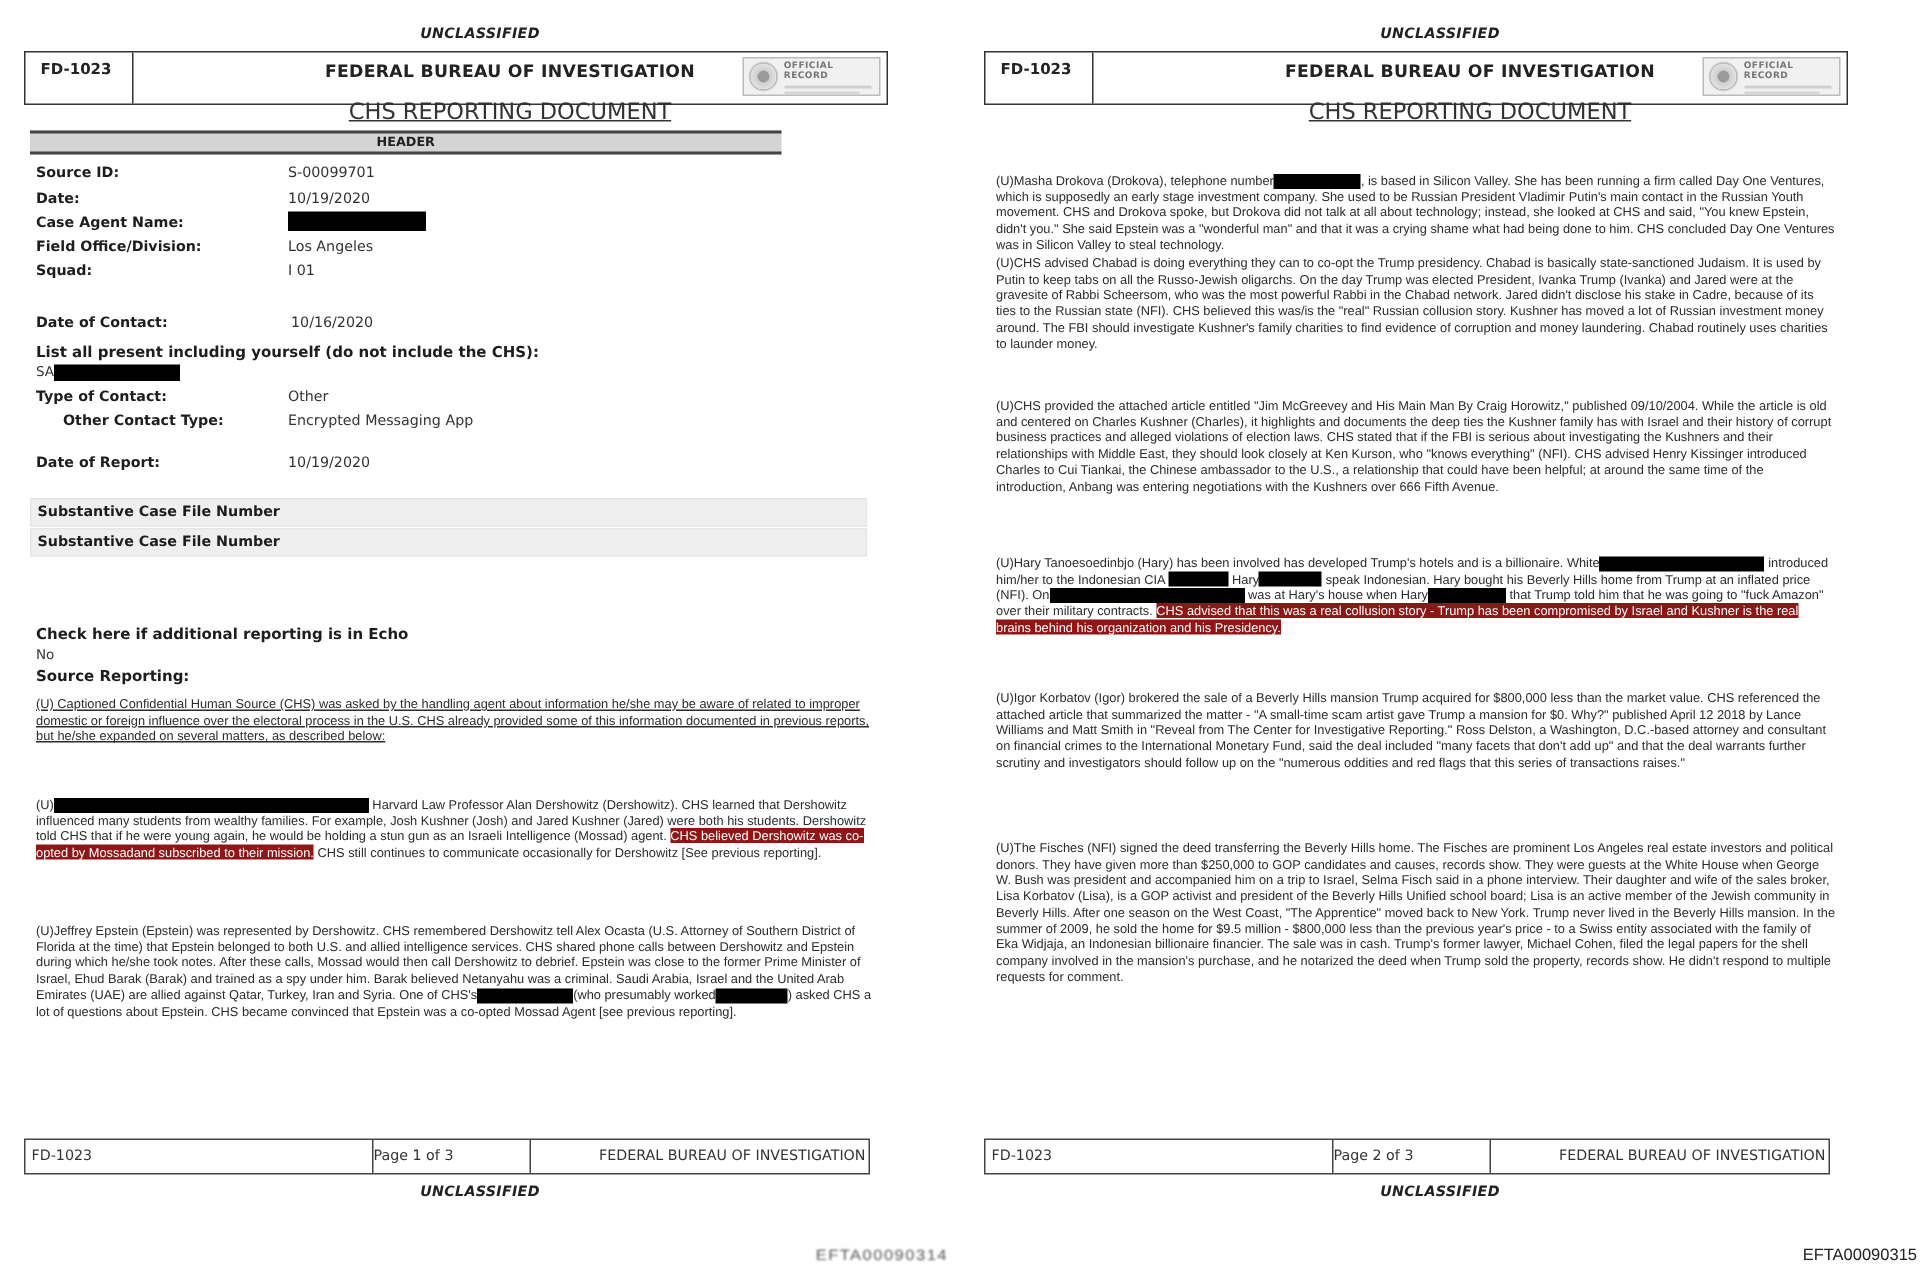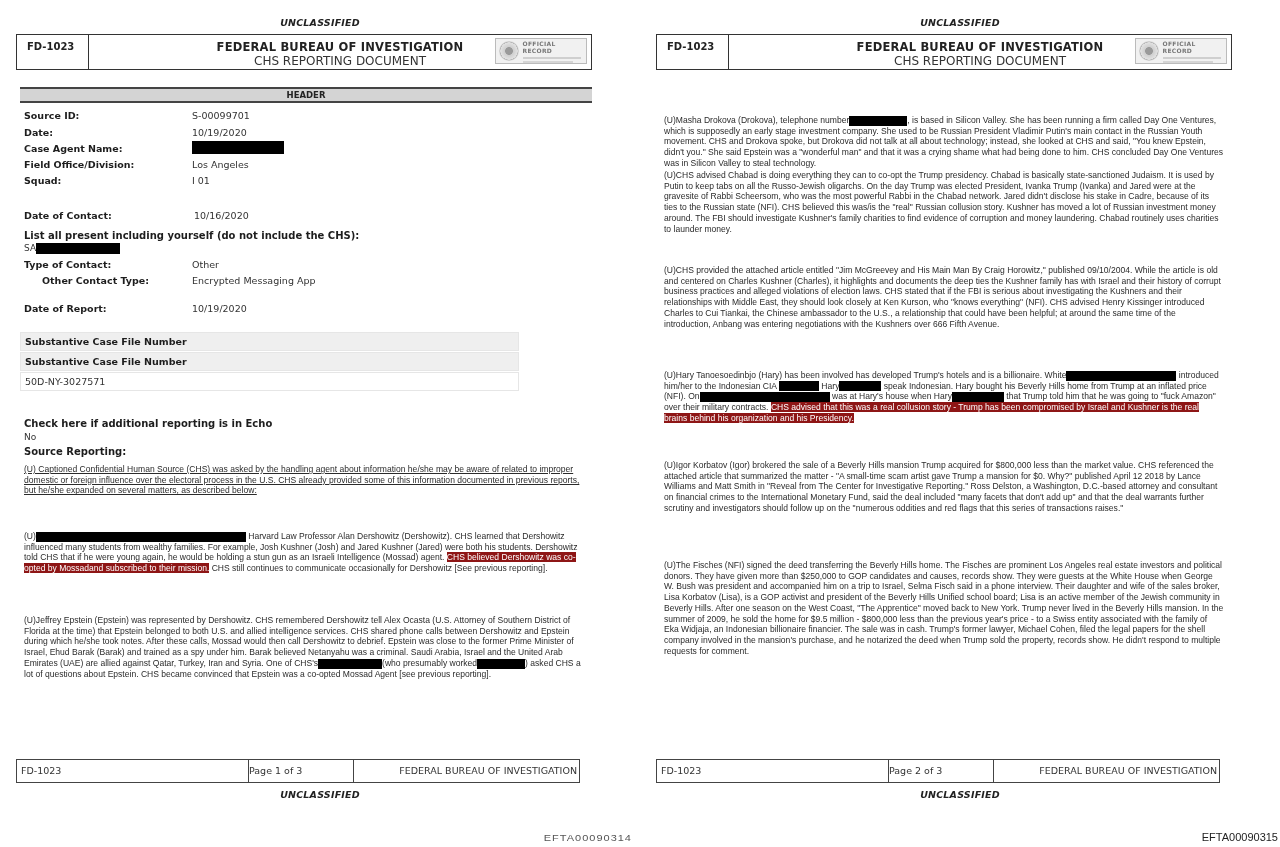--- a/index.html
+++ b/index.html
@@ -11,37 +11,37 @@
   .page.right { left: 640px; }
 
   .classif { position: absolute; left: 0; width: 640px; text-align: center; font-family: "DejaVu Sans", sans-serif; font-weight: bold; font-size: 9.5px; letter-spacing: 0.2px; color: #222; font-style: italic; }
   .classif.top { top: 17px; }
   .classif.bottom { top: 789px; }
 
   .form-header { position: absolute; left: 16px; top: 34px; width: 576px; height: 36px; border: 1.5px solid #333; display: flex; }
   .form-header .fd { width: 72px; border-right: 1.5px solid #333; font-weight: bold; font-size: 10px; padding: 6px 0 0 10px; color: #222; }
   .form-header .titles { flex: 1; text-align: center; padding-top: 5px; position: relative; }
   .form-header .t1 { font-weight: bold; font-size: 11.5px; color: #222; letter-spacing: 0.2px; }
-  .form-header .t2 { font-size: 12px; color: #333; margin-top: 0; }
+  .form-header .t2 { font-size: 15px; color: #333; margin-top: 11px; text-decoration: underline; }
   .seal { position: absolute; right: 4px; top: 3px; width: 92px; height: 26px; border: 1px solid #bbb; background: #f1f1f1; display: flex; align-items: center; padding-left: 3px; }
   .seal .disc { width: 20px; height: 20px; border-radius: 50%; background: radial-gradient(circle, #9a9a9a 25%, #cfcfcf 30%, #e2e2e2 60%, #b5b5b5 62%, #dcdcdc 70%); }
   .seal .seal-text { margin-left: 4px; text-align: left; }
   .seal .st1 { font-size: 6px; font-weight: bold; color: #777; letter-spacing: 0.3px; }
   .seal .st2 { width: 58px; height: 2px; background: #cfcfcf; margin-top: 3px; }
   .seal .st3 { width: 50px; height: 2px; background: #d5d5d5; margin-top: 2px; }
 
-  .section-bar { position: absolute; left: 20px; width: 572px; height: 16px; background: #d4d4d4; border-top: 2px solid #444; border-bottom: 2px solid #444; text-align: center; font-weight: bold; font-size: 8.5px; line-height: 12px; color: #222; }
+  .section-bar { position: absolute; left: 20px; width: 501px; height: 16px; background: #d4d4d4; border-top: 2px solid #444; border-bottom: 2px solid #444; text-align: center; font-weight: bold; font-size: 8.5px; line-height: 12px; color: #222; }
 
   .field { position: absolute; left: 24px; font-size: 9.5px; }
   .field .lbl { position: absolute; left: 0; font-weight: bold; color: #1d1d1d; white-space: nowrap; }
   .field .val { position: absolute; left: 168px; color: #333; white-space: nowrap; }
   .field.indent .lbl { left: 18px; }
   .redact { display: inline-block; background: #000; vertical-align: middle; }
 
-  .case-box { position: absolute; left: 20px; width: 499px; font-size: 9.5px; }
+  .case-box { position: absolute; left: 20px; width: 558px; font-size: 9.5px; }
   .case-row { height: 19px; line-height: 18px; padding-left: 4px; border: 1px solid #e6e6e6; margin-bottom: 1px; }
   .case-row.head { background: #efefef; font-weight: bold; color: #1d1d1d; }
   .case-row.val { background: #fff; color: #333; }
 
   .bold-line { position: absolute; left: 24px; font-weight: bold; font-size: 10px; color: #1d1d1d; white-space: nowrap; }
   .plain-line { position: absolute; left: 24px; font-size: 9px; color: #333; }
 
   .para { position: absolute; left: 24px; width: 560px; font-family: "Liberation Sans", sans-serif; font-size: 8.55px; line-height: 10.7px; color: #2b2b2b; text-align: left; }
   .page.right .para { left: 664px; left: 24px; }
   .hl { background: #8e1616; color: #ffffff; }
@@ -118,21 +118,20 @@
     <span class="val">Encrypted Messaging App</span>
   </div>
   <div class="field" style="top:303px;">
     <span class="lbl">Date of Report:</span>
     <span class="val">10/19/2020</span>
   </div>
 
   <div class="case-box" style="top:332px;">
     <div class="case-row head">Substantive Case File Number</div>
     <div class="case-row head">Substantive Case File Number</div>
-    <div class="case-row val">50D-NY-3027571</div>
   </div>
 
   <div class="bold-line" style="top:418px;">Check here if additional reporting is in Echo</div>
   <div class="plain-line" style="top:432px;">No</div>
   <div class="bold-line" style="top:446px;">Source Reporting:</div>
 
   <div class="para" style="top:464px;text-decoration:underline;">(U) Captioned Confidential Human Source (CHS) was asked by the handling agent about information he/she may be aware of related to improper domestic or foreign influence over the electoral process in the U.S. CHS already provided some of this information documented in previous reports, but he/she expanded on several matters, as described below:</div>
 
   <div class="para" style="top:531px;">
     <span>(U)</span><span class="redact" style="width:210px;height:10px;"></span><span> Harvard Law Professor Alan Dershowitz (Dershowitz). CHS learned that Dershowitz influenced many students from wealthy families. For example, Josh Kushner (Josh) and Jared Kushner (Jared) were both his students. Dershowitz told CHS that if he were young again, he would be holding a stun gun as an Israeli Intelligence (Mossad) agent. </span><span class="hl">CHS believed Dershowitz was co-opted by Mossadand subscribed to their mission.</span><span> CHS still continues to communicate occasionally for Dershowitz [See previous reporting].</span>

